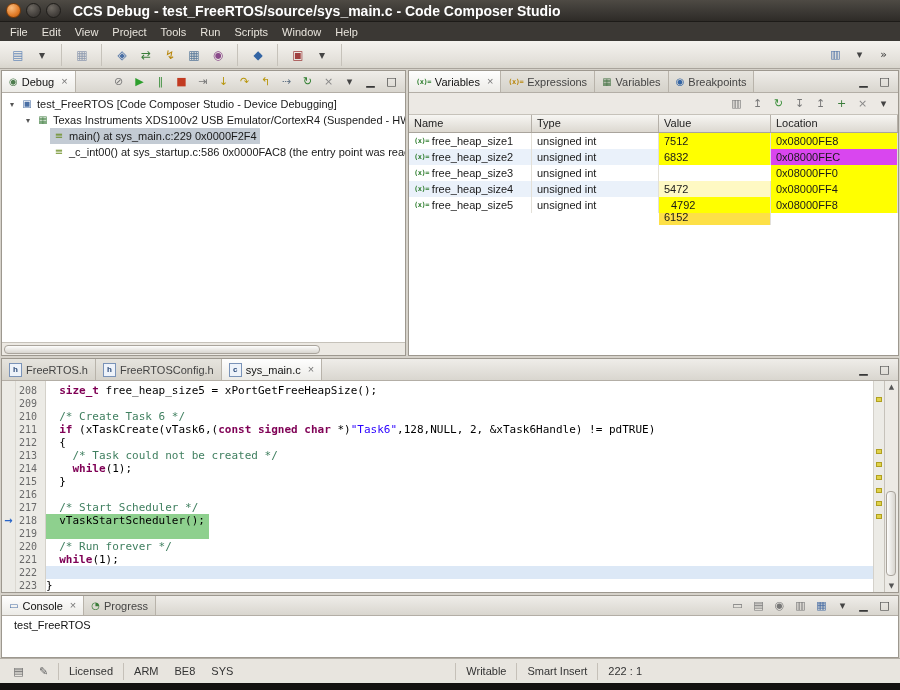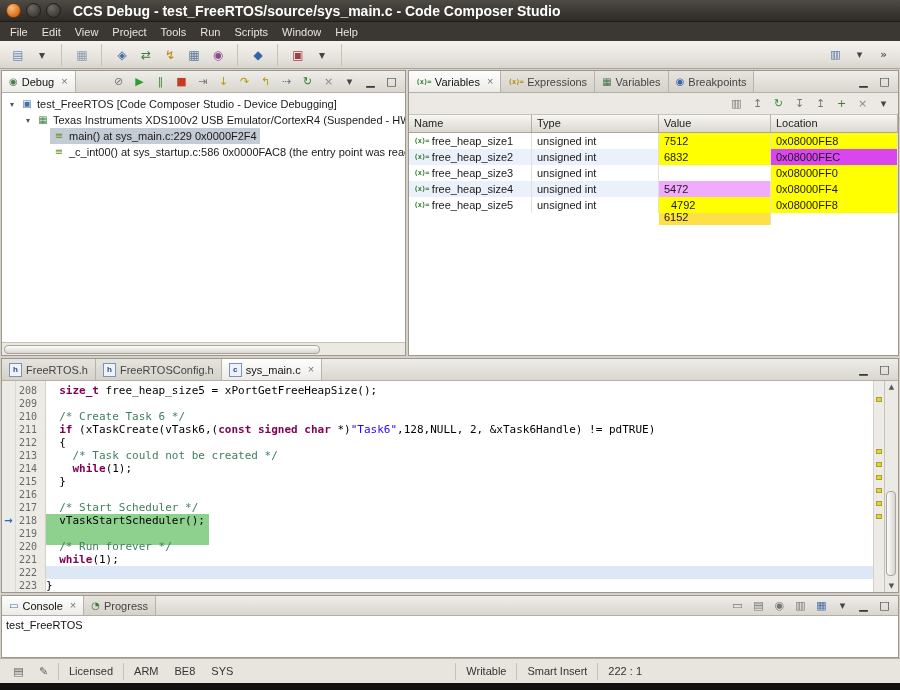--- a/index.html
+++ b/index.html
@@ -78,34 +78,34 @@
 
   
   .editor-body{position:absolute;top:22px;left:0;right:0;bottom:0;display:flex;}
   .ann-gutter{width:14px;background:#ecebe6;border-right:1px solid #dcd9d2;padding-top:3px;box-sizing:border-box;}
   .ann-cell{height:13px;font-size:10px;line-height:13px;text-align:center;font-family:"DejaVu Sans",sans-serif;}
   .ln-gutter{width:30px;background:#ecebe6;border-right:1px solid #d4d1ca;padding-top:3px;box-sizing:border-box;}
   .ln-cell{height:13px;font:10px/13px "DejaVu Sans Mono",monospace;color:#6a6a6a;padding-left:3px;}
   .code-col{flex:1;background:#fff;overflow:hidden;padding-top:3px;}
   .code-line{height:13px;font:11px/13px "DejaVu Sans Mono",monospace;white-space:pre;}
   .sk{color:#7f0055;font-weight:bold;} .sc{color:#3f7f5f;} .ss{color:#2a00ff;} .sp{color:#000;}
-  .debug-hl{display:inline-block;height:31px;padding-right:4px;}
+  .debug-hl{display:inline-block;height:25px;padding-right:4px;}
   .ov-ruler{width:10px;background:#ecebe6;border-left:1px solid #d4d1ca;position:relative;}
   .ruler-mark{position:absolute;left:2px;width:6px;height:5px;border:1px solid #b0a020;box-sizing:border-box;}
   .vscroll{width:13px;background:#eceae5;border-left:1px solid #c6c2ba;position:relative;}
   .vs-arrow{position:absolute;left:0;width:13px;height:12px;font-size:7px;color:#555;text-align:center;
     line-height:12px;font-family:"DejaVu Sans",sans-serif;}
   .vs-up{top:0;} .vs-down{bottom:0;}
   .vs-thumb{position:absolute;left:1px;width:10px;top:110px;height:85px;
     background:linear-gradient(90deg,#fdfdfc,#d8d5cf);border:1px solid #a9a49c;border-radius:4px;box-sizing:border-box;}
 
   
   .console-tabbar{height:20px;}
   .console-content{position:absolute;top:20px;left:0;right:0;bottom:0;background:#fff;}
-  .console-text{font-size:11px;color:#111;padding:3px 4px;}
+  .console-text{font-size:11px;color:#111;padding:3px 12px;}
 
   
   .statusbar{position:absolute;left:0;top:658px;width:900px;height:25px;background:#e8e5df;
     border-top:1px solid #b3aea6;display:flex;align-items:center;font-size:11px;color:#333;
     box-sizing:border-box;padding:0 4px;}
   .sb-cell{padding:0 10px;height:17px;display:flex;align-items:center;border-left:1px solid #c5c0b8;white-space:nowrap;}
   .sb-icons{display:flex;align-items:center;border-left:none;padding:0 4px;gap:4px;}
   .sb-flags{gap:16px;}
   .sb-spacer{flex:1;}
   .sb-fillright{width:244px;flex:none;}
@@ -376,21 +376,21 @@
         <div class="vcell col1">unsigned int</div>
         <div class="vcell col2 hl" style="background: #fde047; margin-top: 44px;">6152</div>
         <div class="vcell col3 hl" style="background: rgb(255, 255, 0);">0x08000FF0</div>
       </div>
       <div class="vrow alt">
         <div class="vcell col0">
           <span class="varico" style="color: rgb(45, 125, 45);">(x)=</span>
           <span>free_heap_size4</span>
         </div>
         <div class="vcell col1">unsigned int</div>
-        <div class="vcell col2 hl" style="background: #f0abfc;">5472</div>
+        <div class="vcell col2 hl" style="background: #fef9c3;">5472</div>
         <div class="vcell col3 hl" style="background: rgb(255, 255, 0);">0x08000FF4</div>
       </div>
       <div class="vrow">
         <div class="vcell col0">
           <span class="varico" style="color: rgb(45, 125, 45);">(x)=</span>
           <span>free_heap_size5</span>
         </div>
         <div class="vcell col1">unsigned int</div>
         <div class="vcell col2 hl" style="background: rgb(255, 255, 0); padding-left: 12px;">4792</div>
         <div class="vcell col3 hl" style="background: rgb(255, 255, 0);">0x08000FF8</div>

